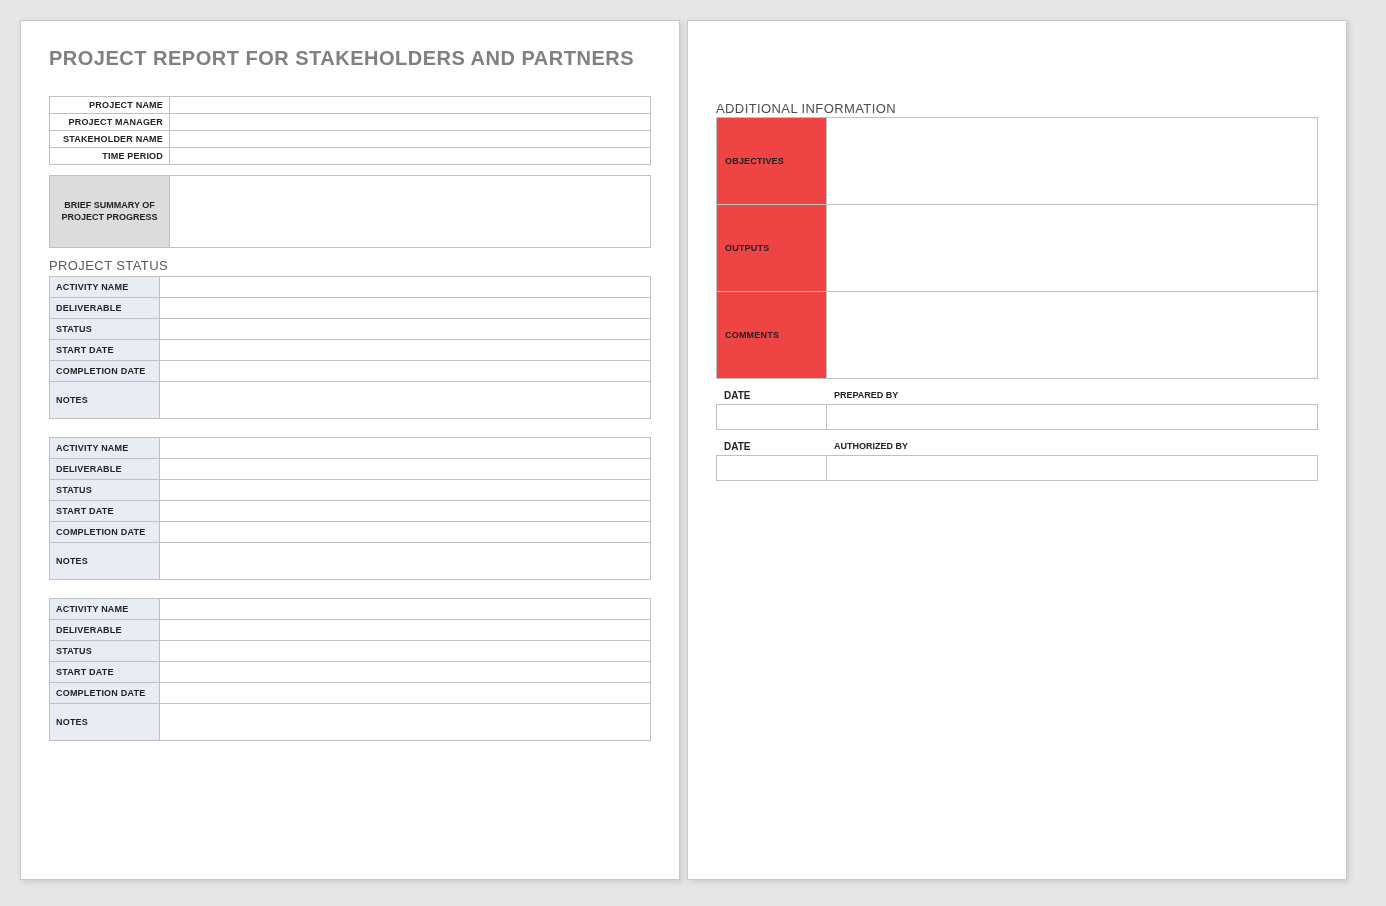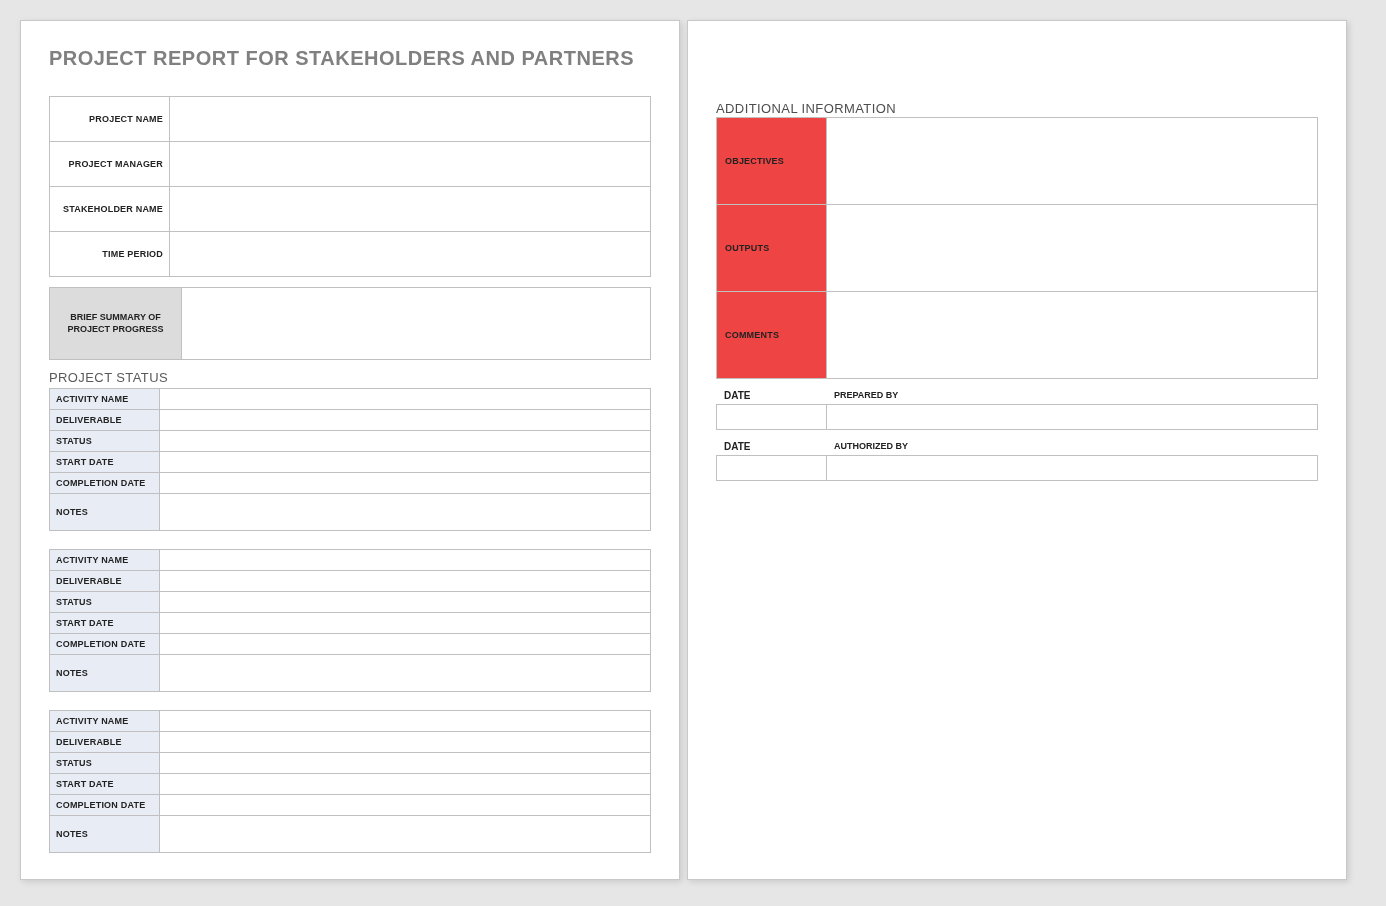--- a/index.html
+++ b/index.html
@@ -35,29 +35,29 @@
     border-collapse: collapse;
     width: 100%;
   }
   
   .header-table td { border: 1px solid #c0c0c0; }
   .header-table .lab {
     width: 120px;
     text-align: right;
     font-size: 9px;
     font-weight: 700;
-    padding: 17px 6px;
+    padding: 3px 6px;
     letter-spacing: 0.2px;
   }
   .header-table .val { padding: 3px 6px; font-size: 10px; }
   
   .summary-table { margin-top: 10px; }
   .summary-table td { border: 1px solid #c0c0c0; }
   .summary-table .lab {
-    width: 132px;
+    width: 120px;
     background: #dcdcdc;
     text-align: center;
     font-size: 9px;
     font-weight: 700;
     padding: 24px 6px;
     line-height: 1.3;
   }
   .summary-table .val { padding: 6px; }
   
   .section-head {

